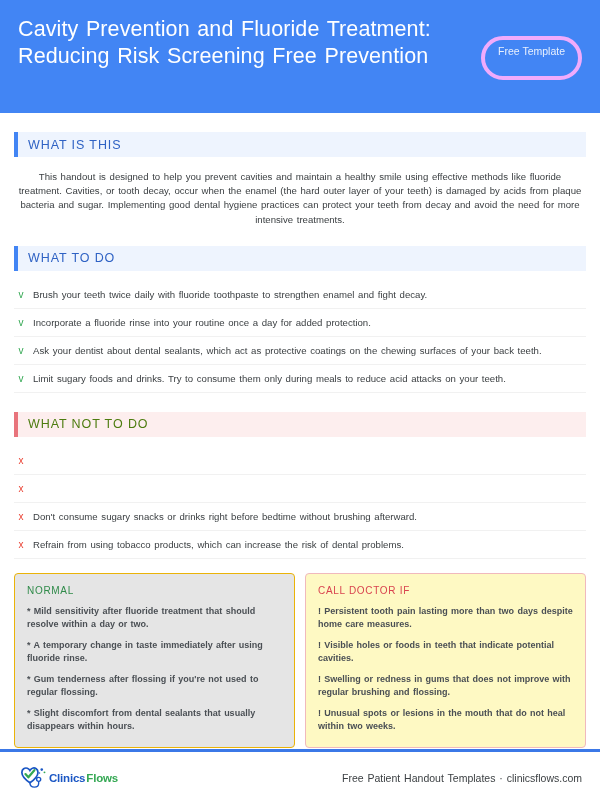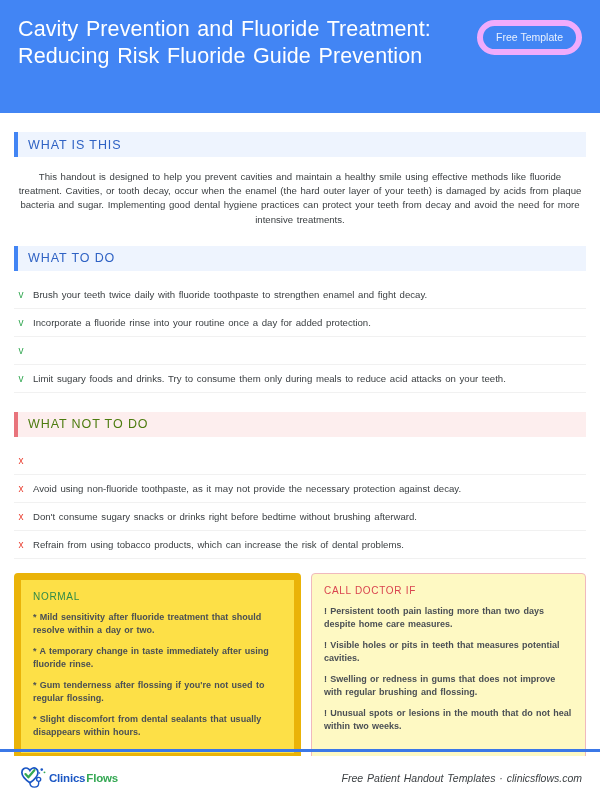--- a/index.html
+++ b/index.html
@@ -29,27 +29,27 @@
   .header-title {
     color: #ffffff;
     font-size: 21.5px;
     line-height: 27px;
     font-weight: 400;
     letter-spacing: 0.1px;
     max-width: 430px;
     word-spacing: 1.5px;
   }
   .badge {
-    border: 6px solid #f0abfc;
+    border: 4px solid #f0abfc;
     color: #e8f0fe;
     border-radius: 999px;
     font-size: 10.5px;
-    padding: 5px 13px 6px 13px;
+    padding: 5px 13px 19px 13px;
     white-space: nowrap;
-    margin-top: 4px;
+    margin-top: 20px;
     background: transparent;
   }
 
   
   .sheet {
     padding: 0 14px;
   }
 
   
   .sec-head {
@@ -117,22 +117,22 @@
     gap: 10px;
     margin-top: 14px;
   }
   .card {
     flex: 1;
     border-radius: 4px;
     padding: 11px 12px 14px 12px;
     min-height: 140px;
   }
   .card-normal {
-    background: #fde047;
-    border: 7px solid #eab308;
+    background: #e5e5e5;
+    border: 1px solid #eab308;
   }
   .card-doctor {
     background: #fef9c3;
     border: 1px solid #f0b9bd;
   }
   .card-title {
     font-size: 10px;
     letter-spacing: 0.7px;
     margin-bottom: 9px;
   }
@@ -207,28 +207,27 @@
     font-size: 11.5px;
     font-weight: bold;
     letter-spacing: -0.2px;
   }
   .logo-clinics { color: #1a56c4; }
   .logo-flows { color: #34a853; }
   .footer-note {
     font-size: 10.5px;
     color: #3c4043;
     word-spacing: 1px;
-    font-style: italic;
   }
 </style>
 </head>
 <body>
 
 <div class="header">
-  <div class="header-title">Cavity Prevention and Fluoride Treatment: Reducing Risk Fluoride Guide Prevention</div>
+  <div class="header-title">Cavity Prevention and Fluoride Treatment: Reducing Risk Screening Free Prevention</div>
   <div class="badge">Free Template</div>
 </div>
 
 <div class="sheet">
 
   <div class="sec-head sec-blue">
     <div class="accent"></div>
     <div class="bar">WHAT IS THIS</div>
   </div>
   <div class="intro">This handout is designed to help you prevent cavities and maintain a healthy smile using effective methods like fluoride treatment. Cavities, or tooth decay, occur when the enamel (the hard outer layer of your teeth) is damaged by acids from plaque bacteria and sugar. Implementing good dental hygiene practices can protect your teeth from decay and avoid the need for more intensive treatments.</div>
@@ -241,38 +240,38 @@
     <div class="list-row">
       <span class="mark mark-ok">v</span>
       <span>Brush your teeth twice daily with fluoride toothpaste to strengthen enamel and fight decay.</span>
     </div>
     <div class="list-row">
       <span class="mark mark-ok">v</span>
       <span>Incorporate a fluoride rinse into your routine once a day for added protection.</span>
     </div>
     <div class="list-row">
       <span class="mark mark-ok">v</span>
+      <span>Ask your dentist about dental sealants, which act as protective coatings on the chewing surfaces of your back teeth.</span>
     </div>
     <div class="list-row">
       <span class="mark mark-ok">v</span>
       <span>Limit sugary foods and drinks. Try to consume them only during meals to reduce acid attacks on your teeth.</span>
     </div>
   </div>
 
   <div class="sec-head sec-red">
     <div class="accent"></div>
     <div class="bar">WHAT NOT TO DO</div>
   </div>
   <div class="list">
     <div class="list-row">
       <span class="mark mark-no">x</span>
     </div>
     <div class="list-row">
       <span class="mark mark-no">x</span>
-      <span>Avoid using non-fluoride toothpaste, as it may not provide the necessary protection against decay.</span>
     </div>
     <div class="list-row">
       <span class="mark mark-no">x</span>
       <span>Don't consume sugary snacks or drinks right before bedtime without brushing afterward.</span>
     </div>
     <div class="list-row">
       <span class="mark mark-no">x</span>
       <span>Refrain from using tobacco products, which can increase the risk of dental problems.</span>
     </div>
   </div>
@@ -283,21 +282,21 @@
       <div class="card-title">NORMAL</div>
       <div class="card-item">* Mild sensitivity after fluoride treatment that should resolve within a day or two.</div>
       <div class="card-item">* A temporary change in taste immediately after using fluoride rinse.</div>
       <div class="card-item">* Gum tenderness after flossing if you're not used to regular flossing.</div>
       <div class="card-item">* Slight discomfort from dental sealants that usually disappears within hours.</div>
     </div>
 
     <div class="card card-doctor">
       <div class="card-title">CALL DOCTOR IF</div>
       <div class="card-item">! Persistent tooth pain lasting more than two days despite home care measures.</div>
-      <div class="card-item">! Visible holes or pits in teeth that measures potential cavities.</div>
+      <div class="card-item">! Visible holes or foods in teeth that indicate potential cavities.</div>
       <div class="card-item">! Swelling or redness in gums that does not improve with regular brushing and flossing.</div>
       <div class="card-item">! Unusual spots or lesions in the mouth that do not heal within two weeks.</div>
     </div>
 
   </div>
 
   <div class="faq">
     <div class="faq-title">FAQ</div>
     <div class="faq-q">Q: What exactly does fluoride do for my teeth?</div>
     <div class="faq-a">A: Fluoride strengthens tooth enamel, making it more resistant</div>

